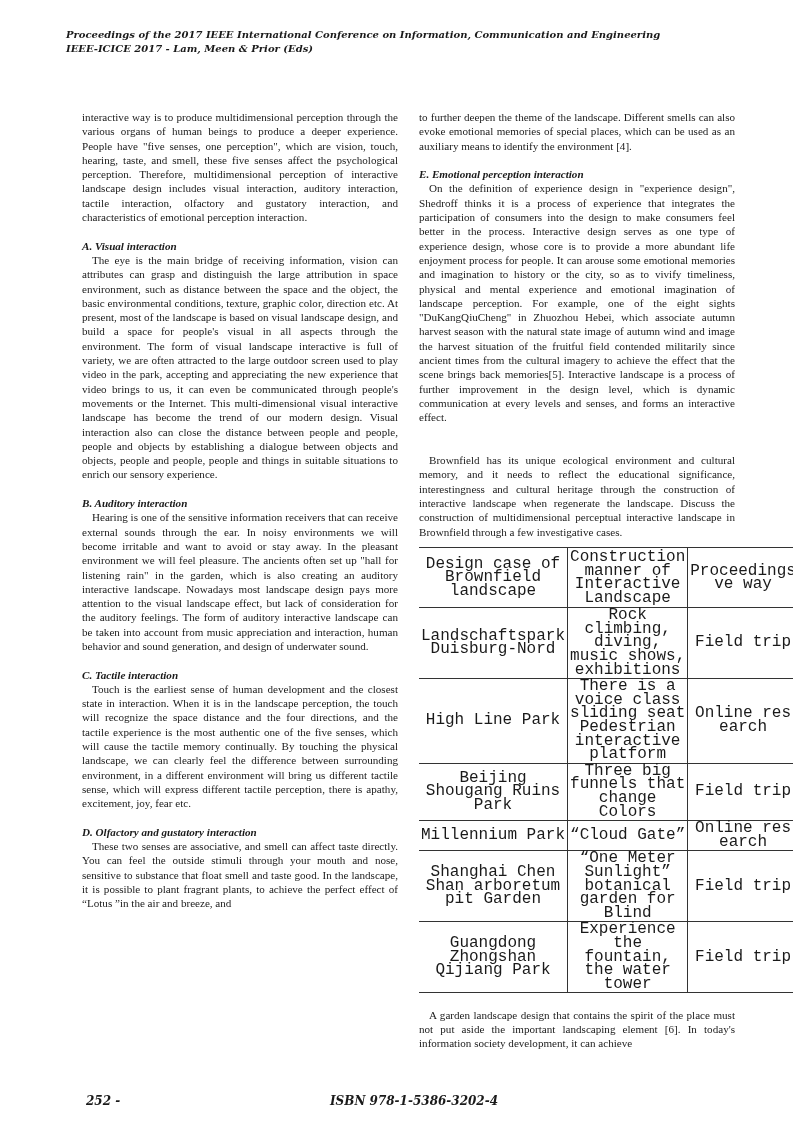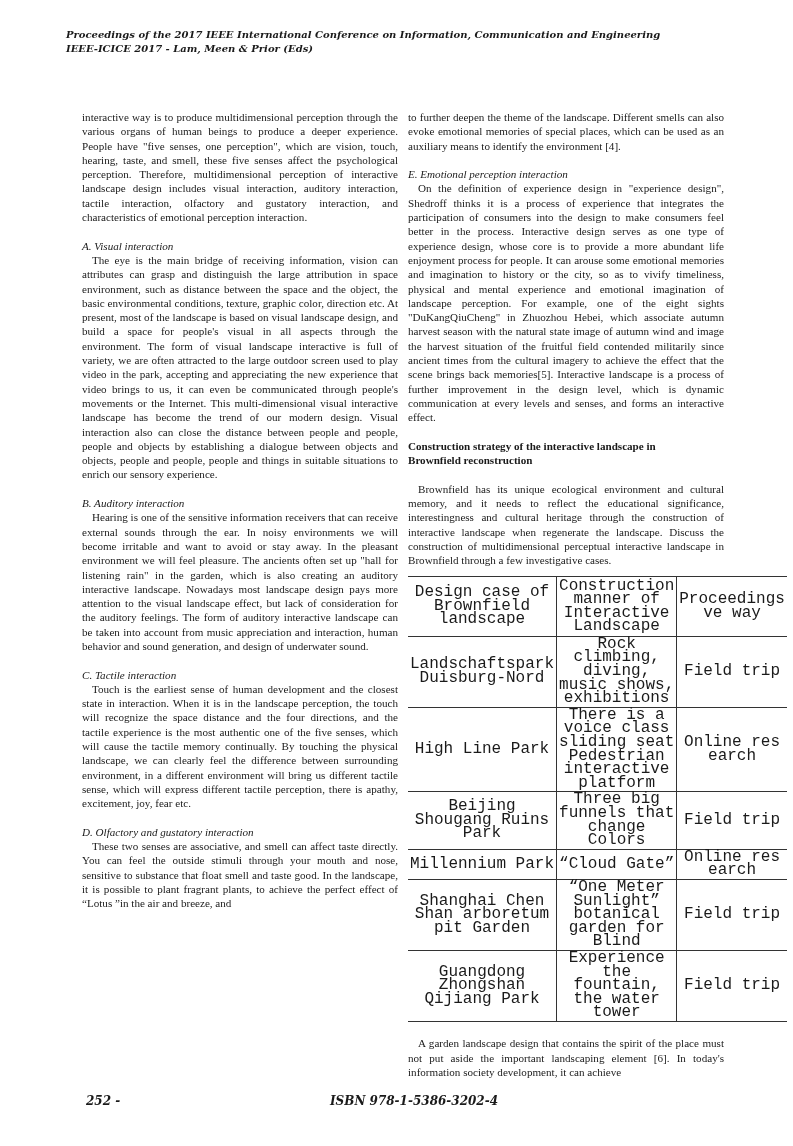--- a/index.html
+++ b/index.html
@@ -1,23 +1,23 @@
 <!DOCTYPE html>
 <html><head>
 <meta charset="utf-8">
 <style>
   html, body { margin: 0; padding: 0; background: #ffffff; }
   body { width: 793px; height: 1146px; position: relative; overflow: hidden; color: #111; }
   .header { position: absolute; left: 66px; top: 28px; font-family: "DejaVu Serif", serif; font-style: italic; font-weight: bold; font-size: 10px; line-height: 14px; color: #1a1a1a; }
   .col { position: absolute; top: 110px; width: 316px; font-family: "Liberation Serif", serif; font-size: 11.1px; line-height: 14.3px; color: #1a1a1a; }
   .col-left { left: 82px; }
-  .col-right { left: 408px; }
+  .col-right { left: 419px; }
   .col p { margin: 0; text-align: justify; }
   .col p.indent { text-indent: 10px; }
-  .sub { font-style: italic; margin: 0; }
+  .sub { font-style: italic; margin: 0; font-weight: bold; }
   .gap { height: 14.3px; }
   .sec-title { font-weight: bold; text-align: center; margin: 0; }
   table.cases { border-collapse: collapse; width: 312px; margin-top: 4px; font-family: Liberation Mono, monospace; font-size: 16px; line-height: 13.6px; }
   table.cases td { text-align: center; vertical-align: middle; padding: 1px 2px; border-top: 1px solid #333; border-bottom: 1px solid #333; }
   table.cases td.c1 { width: 100px; border-right: 1px solid #333; }
   table.cases td.c2 { width: 140px; border-right: 1px solid #333; }
   table.cases td.c3 { width: 60px; }
   table.cases tr.head td { padding-top: 3px; padding-bottom: 2px; }
   .footer { position: absolute; top: 1094px; font-family: "DejaVu Serif", serif; font-style: italic; font-weight: bold; font-size: 12px; color: #1a1a1a; }
   .footer-page { left: 86px; }
@@ -46,24 +46,20 @@
   <p class="sub">D. Olfactory and gustatory interaction</p>
   <p class="indent">These two senses are associative, and smell can affect taste directly. You can feel the outside stimuli through your mouth and nose, sensitive to substance that float smell and taste good. In the landscape, it is possible to plant fragrant plants, to achieve the perfect effect of “Lotus ”in the air and breeze, and</p>
 </div>
 
 <div class="col col-right">
   <p>to further deepen the theme of the landscape. Different smells can also evoke emotional memories of special places, which can be used as an auxiliary means to identify the environment [4].</p>
   <div class="gap"></div>
   <p class="sub">E. Emotional perception interaction</p>
   <p class="indent">On the definition of experience design in "experience design", Shedroff thinks it is a process of experience that integrates the participation of consumers into the design to make consumers feel better in the process. Interactive design serves as one type of experience design, whose core is to provide a more abundant life enjoyment process for people. It can arouse some emotional memories and imagination to history or the city, so as to vivify timeliness, physical and mental experience and emotional imagination of landscape perception. For example, one of the eight sights "DuKangQiuCheng" in Zhuozhou Hebei, which associate autumn harvest season with the natural state image of autumn wind and image the harvest situation of the fruitful field contended militarily since ancient times from the cultural imagery to achieve the effect that the scene brings back memories[5]. Interactive landscape is a process of further improvement in the design level, which is dynamic communication at every levels and senses, and forms an interactive effect.</p>
   <div class="gap"></div>
-  <p class="sec-title">
-    <span>Construction strategy of the interactive landscape in</span><br>
-    <span>Brownfield reconstruction</span>
-  </p>
   <div class="gap"></div>
   <p class="indent">Brownfield has its unique ecological environment and cultural memory, and it needs to reflect the educational significance, interestingness and cultural heritage through the construction of interactive landscape when regenerate the landscape. Discuss the construction of multidimensional perceptual interactive landscape in Brownfield through a few investigative cases.</p>
   <div style="height:4px"></div>
   <table class="cases">
     <tbody>
         <tr class="head">
       <td class="c1">Design case of Brownfield landscape</td>
       <td class="c2">Construction manner of Interactive Landscape</td>
       <td class="c3">Proceedings ve way</td>
     </tr>

